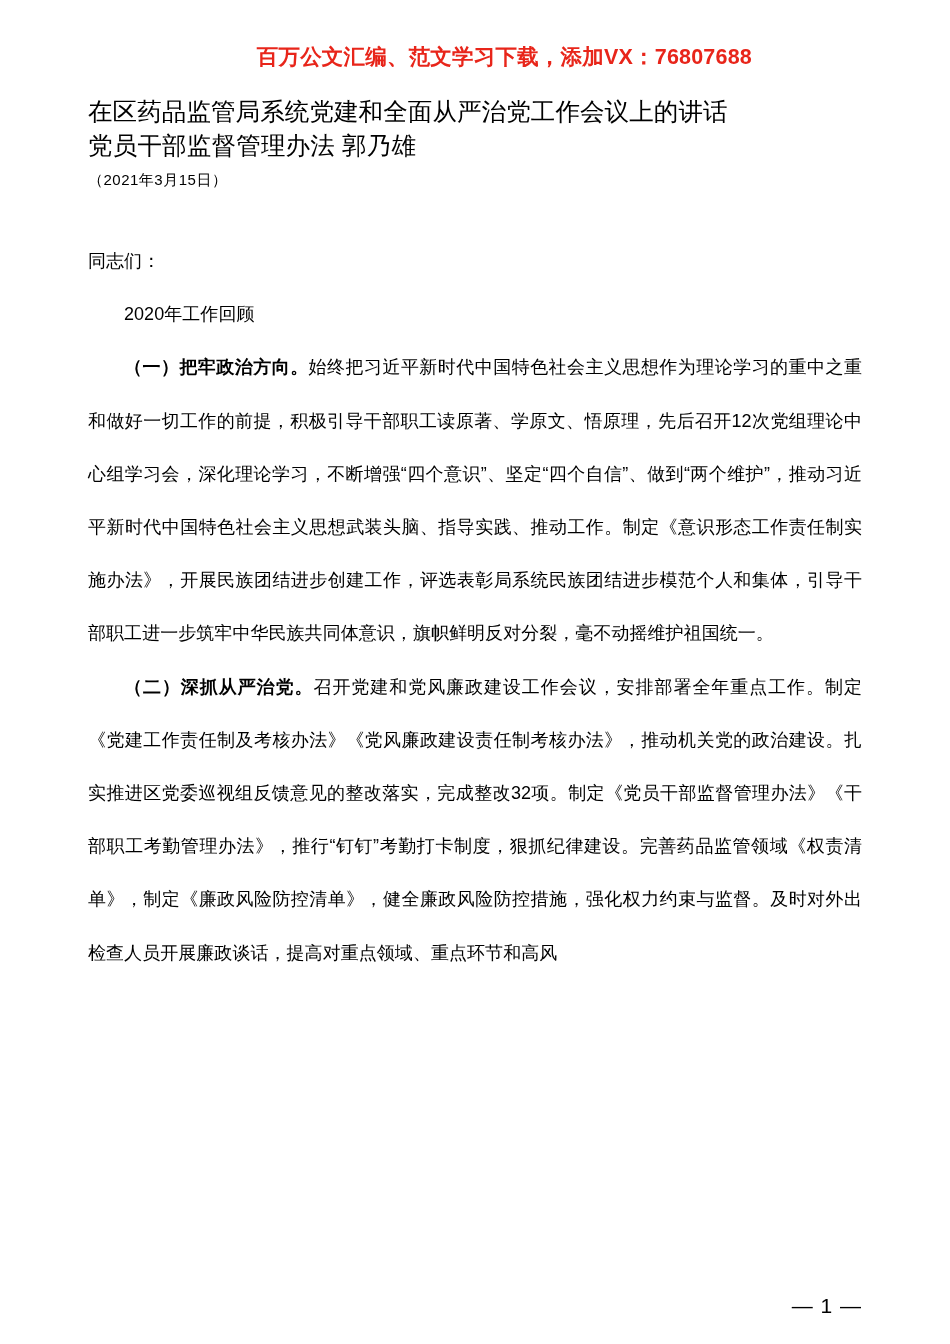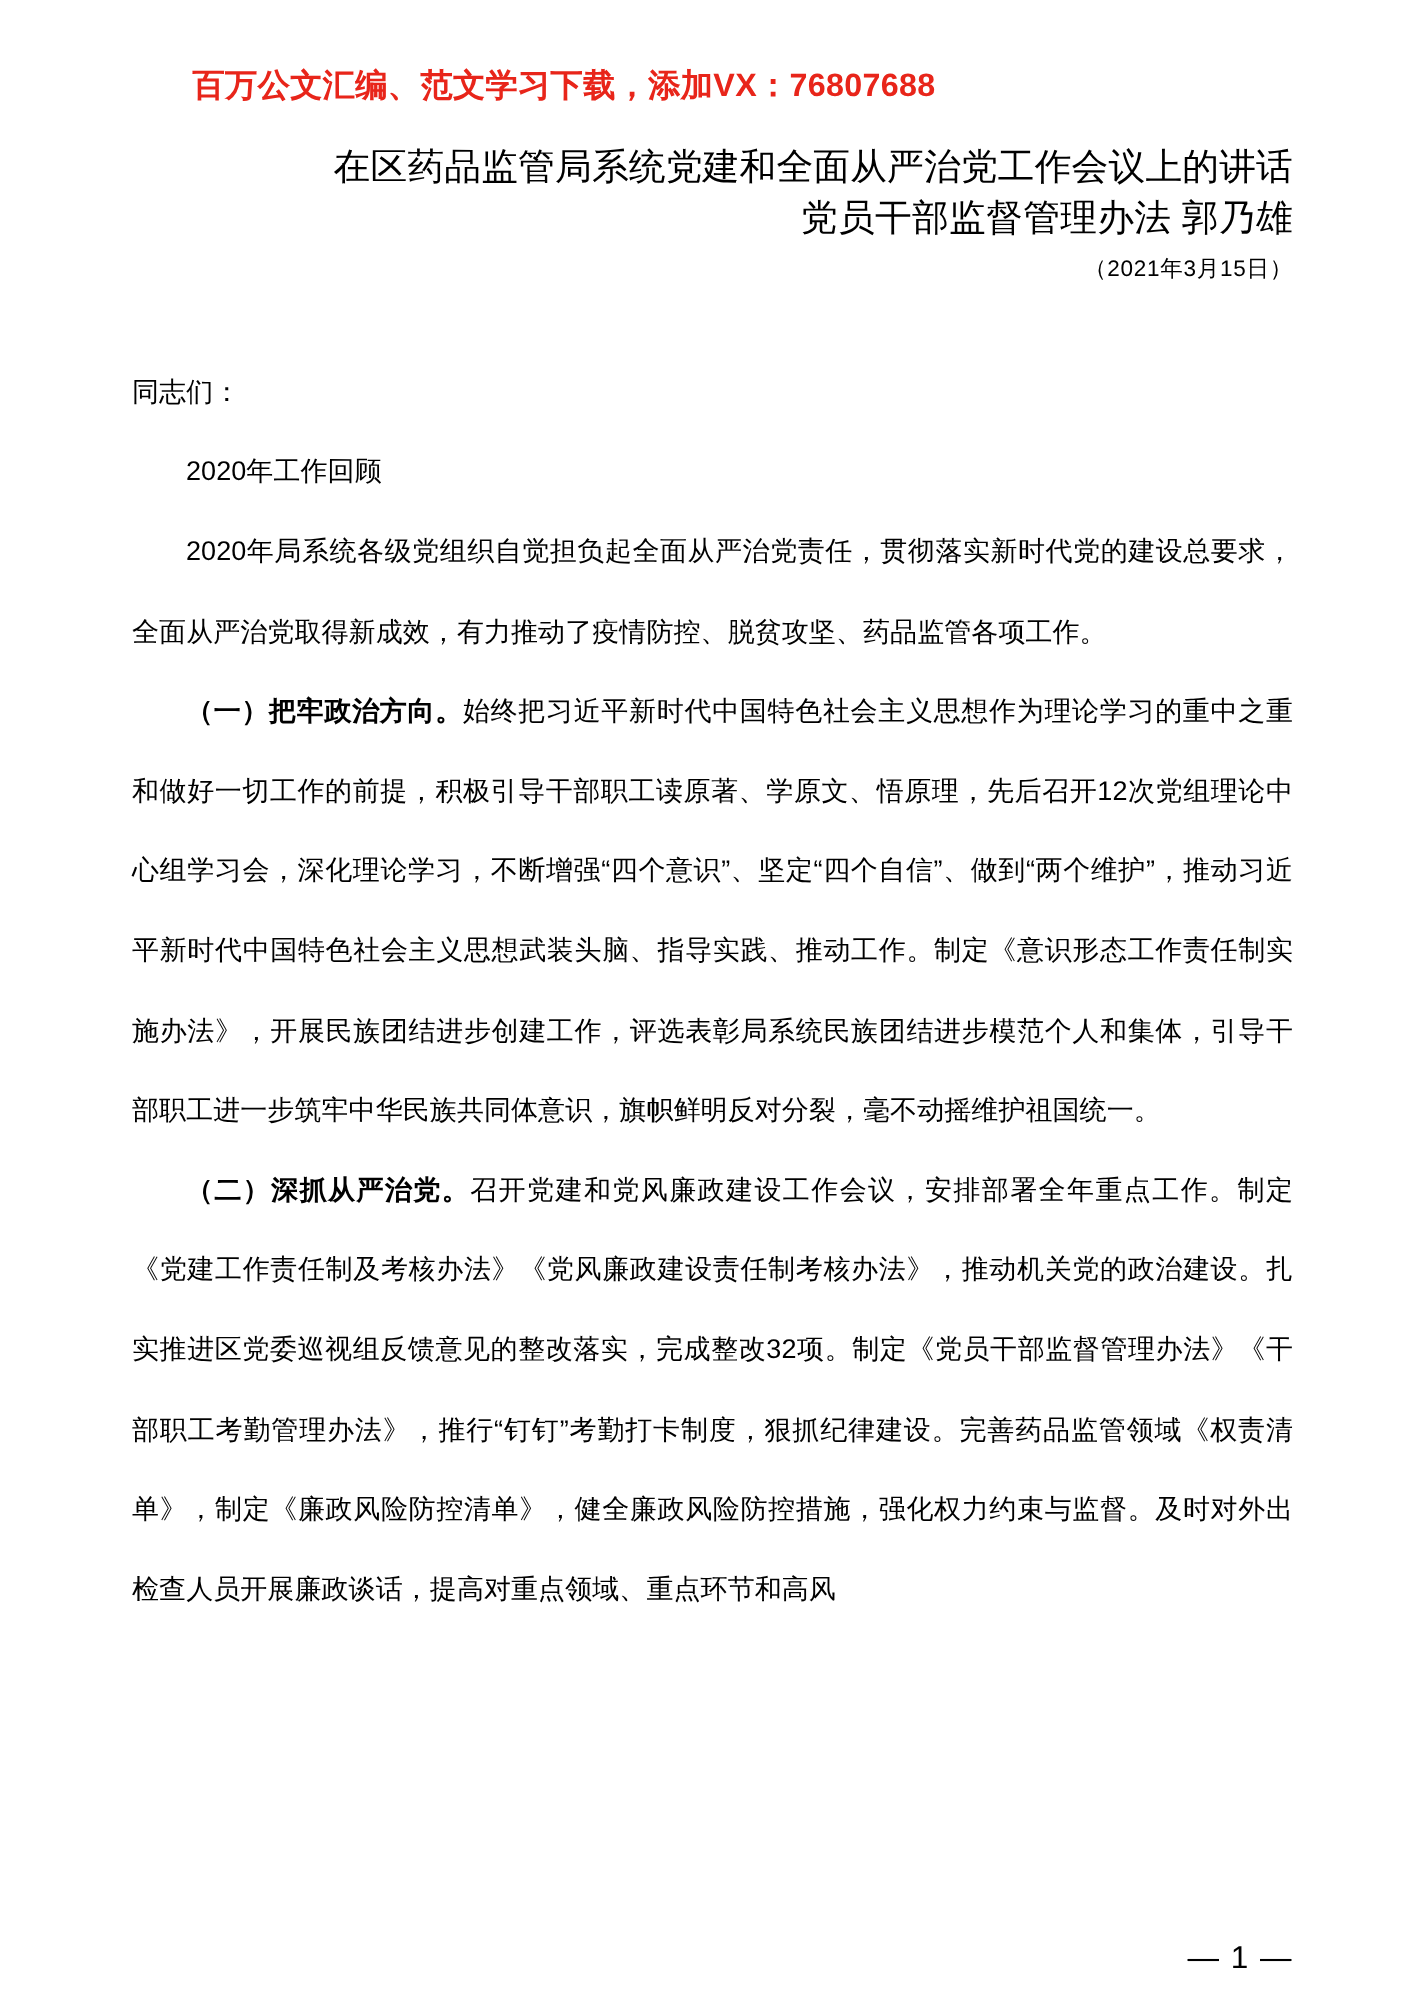--- a/index.html
+++ b/index.html
@@ -18,37 +18,37 @@
     height: 1344px;
     background: #ffffff;
     box-sizing: border-box;
     overflow: hidden;
   }
   .watermark-bar {
     position: absolute;
     top: 42px;
     left: 0;
     width: 752px;
-    text-align: center;
+    text-align: right;
   }
   .watermark-text {
     display: inline-block;
     font-size: 21.5px;
     font-weight: 700;
     letter-spacing: 0.2px;
     white-space: nowrap;
   }
   .doc-body {
     position: absolute;
     top: 95px;
     left: 88px;
     width: 774px;
   }
   .title-block {
-    text-align: right;
+    text-align: left;
   }
   .title-line {
     font-size: 24.5px;
     line-height: 34px;
     letter-spacing: 0.1px;
     white-space: nowrap;
   }
   .title-line.subtitle {
     letter-spacing: 0.2px;
   }
@@ -106,21 +106,20 @@
       <div class="title-line dateline">（2021年3月15日）</div>
     </div>
 
     <div class="body-block">
 
       <p class="para noindent">同志们：</p>
 
 
       <p class="para indent">2020年工作回顾</p>
 
-      <p class="para indent">2020年局系统各级党组织自觉担负起全面从严治党责任，贯彻落实新时代党的建设总要求，全面从严治党取得新成效，有力推动了疫情防控、脱贫攻坚、药品监管各项工作。</p>
 
       <p class="para indent">
         <span class="bold-lead">（一）把牢政治方向。</span><span>始终把习近平新时代中国特色社会主义思想作为理论学习的重中之重和做好一切工作的前提，积极引导干部职工读原著、学原文、悟原理，先后召开12次党组理论中心组学习会，深化理论学习，不断增强“四个意识”、坚定“四个自信”、做到“两个维护”，推动习近平新时代中国特色社会主义思想武装头脑、指导实践、推动工作。制定《意识形态工作责任制实施办法》，开展民族团结进步创建工作，评选表彰局系统民族团结进步模范个人和集体，引导干部职工进一步筑牢中华民族共同体意识，旗帜鲜明反对分裂，毫不动摇维护祖国统一。</span>
       </p>
 
       <p class="para indent">
         <span class="bold-lead">（二）深抓从严治党。</span><span>召开党建和党风廉政建设工作会议，安排部署全年重点工作。制定《党建工作责任制及考核办法》《党风廉政建设责任制考核办法》，推动机关党的政治建设。扎实推进区党委巡视组反馈意见的整改落实，完成整改32项。制定《党员干部监督管理办法》《干部职工考勤管理办法》，推行“钉钉”考勤打卡制度，狠抓纪律建设。完善药品监管领域《权责清单》，制定《廉政风险防控清单》，健全廉政风险防控措施，强化权力约束与监督。及时对外出检查人员开展廉政谈话，提高对重点领域、重点环节和高风</span>
       </p>
 
     </div>

